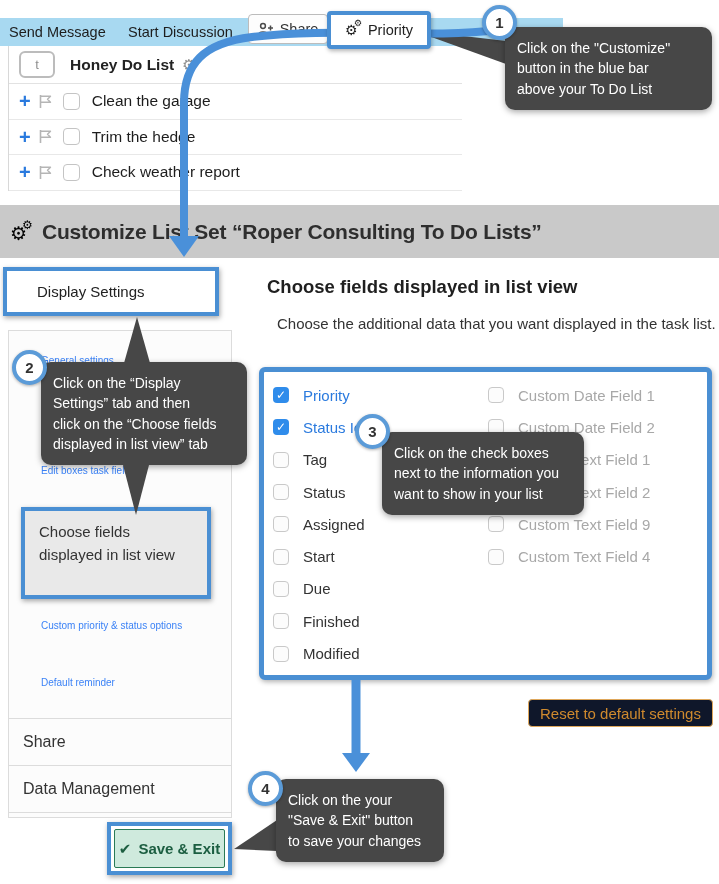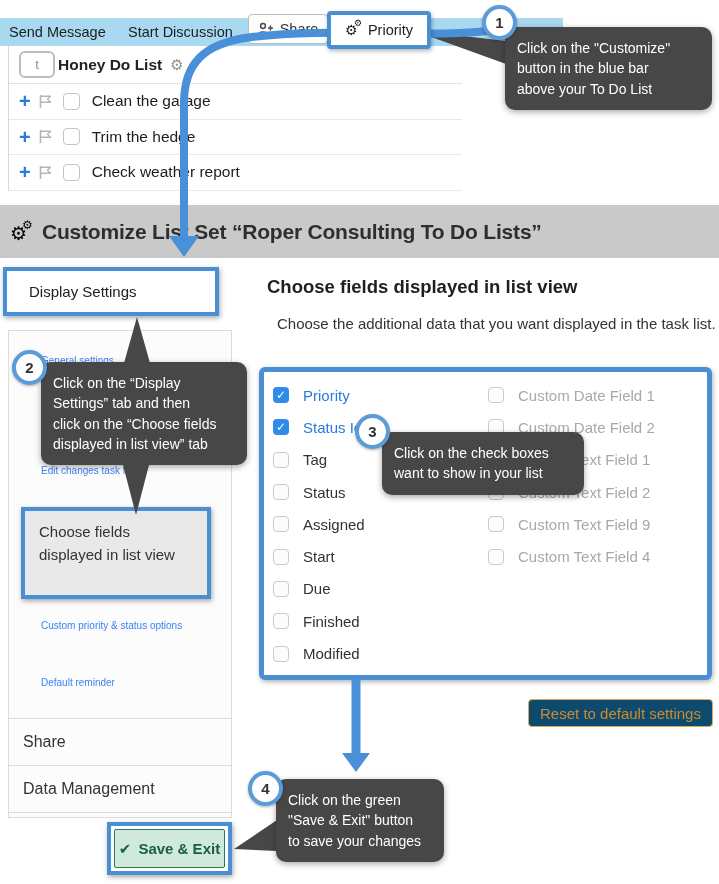--- a/index.html
+++ b/index.html
@@ -20,41 +20,41 @@
     font-size:14.5px; color:#222; }
   .cogs { position:relative; width:18px; height:16px; display:inline-block; }
   .cog-big { position:absolute; left:0; top:1px; font-size:14px; line-height:14px; }
   .cog-small { position:absolute; left:9px; top:-3px; font-size:9px; line-height:9px; }
 
   
   .todo-list { position:absolute; left:8px; top:46px; width:454px; border-left:1px solid #d8d8d8; background:#fff; }
   .todo-header { height:38px; display:flex; align-items:center; border-bottom:1px solid #e2e2e2; }
   .t-icon { width:36px; height:27px; margin-left:10px; border:2px solid #bcbcbc; border-radius:6px;
     color:#8f8f8f; font-size:13px; display:flex; align-items:center; justify-content:center; background:#fff; }
-  .todo-title { margin-left:3px; font-weight:bold; font-size:15.5px; color:#222; }
+  .todo-title { margin-left:15px; font-weight:bold; font-size:15.5px; color:#222; }
   .gear { margin-left:8px; color:#8e8e8e; font-size:15px; }
   .task-row { height:35.5px; display:flex; align-items:center; border-bottom:1px solid #e8e8e8; padding-left:10px; }
   .plus-icon { color:#2a7ade; font-weight:bold; font-size:20px; line-height:16px; }
   .flag-icon { margin-left:8px; display:inline-flex; }
   .task-checkbox { width:17px; height:17px; margin-left:9px; border:1px solid #c4c4c4; border-radius:4px; background:#fff; }
   .task-label { margin-left:12px; font-size:15.5px; color:#1d1d1d; }
 
   
   .page-header { position:absolute; left:0; top:205px; width:719px; height:53px; background:#c9c9c9;
     display:flex; align-items:center; padding-left:10px; gap:8px; }
   .page-header .cogs { width:24px; height:22px; }
   .page-header .cog-big { font-size:19px; line-height:19px; top:3px; }
   .page-header .cog-small { font-size:12px; line-height:12px; left:12px; top:-2px; }
   .page-title { font-weight:bold; font-size:21px; color:#2e2e2e; letter-spacing:-0.2px; }
 
   
   .hl-box { border:4px solid #4a8fd3; box-shadow:1px 2px 5px rgba(0,0,0,.35); }
   .display-settings-box { position:absolute; left:3px; top:267px; width:216px; height:49px; background:#fff;
     display:flex; align-items:center; z-index:20; }
-  .display-settings-box span { padding-left:22px; font-size:15px; color:#222; }
+  .display-settings-box span { padding-left:30px; font-size:15px; color:#222; }
   .sidebar-panel { position:absolute; left:8px; top:330px; width:224px; height:488px;
     border:1px solid #dcdcdc; background:#fcfcfc; }
   .sb-settings { position:relative; height:388px; border-bottom:1px solid #dcdcdc; }
   .sb-link { position:absolute; left:32px; color:#3b82f6; font-size:10px; line-height:23px; cursor:pointer; }
   #link-general { top:18px; }
   #link-editcustom { top:128px; width:150px; }
   .choose-fields-box { position:absolute; left:12px; top:176px; width:190px; height:92px; background:#e9e9e9; }
   .choose-fields-box span { display:block; padding:9px 0 0 14px; font-size:15px; color:#333; line-height:23px; width:160px; }
   #link-custompriority { top:283px; width:160px; }
   #link-defaultreminder { top:340px;text-align:right; }
@@ -71,21 +71,21 @@
   #fields-right { left:224px; }
   .field-row { display:flex; align-items:center; height:32.3px;text-align:center; }
   .cb { width:16px; height:16px; border-radius:4px; flex:0 0 16px; position:relative; }
   .cb.un { background:#fcfcfc; border:1px solid #c9c9c9; }
   .cb.checked { background:#2f8ceb; }
   .cb.checked::after { content:"✓"; position:absolute; left:3px; top:1px; color:#fff; font-size:12px; font-weight:bold; }
   .f-lbl { margin-left:14px; font-size:15px; }
   .lbl-blue { color:#2a7ade; }
   .lbl-dark { color:#333; }
   .lbl-gray { color:#a8a8a8; }
-  .reset-btn { position:absolute; left:528px; top:699px; width:185px; height:28px; background:#0c4a6e;
+  .reset-btn { position:absolute; left:528px; top:699px; width:185px; height:28px; background:#0f172a;
     border:1px solid #dfa75a; border-radius:4px; color:#cf8a2e; font-size:15px;
     display:flex; align-items:center; justify-content:center; }
 
   
   .save-box { position:absolute; left:107px; top:822px; width:125px; height:53px; background:#fff; z-index:20; }
   .save-btn { position:absolute; inset:3px; background:#cfeadd; border:1px solid #2a7a55; border-radius:2px;
     color:#1c5e41; font-size:15px; font-weight:600; display:flex; align-items:center; justify-content:center; gap:7px; }
   .save-check { font-size:15px; font-weight:bold; color:#1d5e40; }
 
   
@@ -186,21 +186,21 @@
       </span>
     <span class="page-title">Customize List Set “Roper Consulting To Do Lists”</span>
   </div>
 
   <div class="display-settings-box hl-box">
     <span>Display Settings</span>
   </div>
   <div class="sidebar-panel">
     <div class="sb-settings">
       <span class="sb-link" id="link-general">General settings</span>
-      <span class="sb-link" id="link-editcustom">Edit changes task fields</span>
+      <span class="sb-link" id="link-editcustom">Edit boxes task fields</span>
       <div class="choose-fields-box hl-box">
         <span>Choose fields displayed in list view</span>
       </div>
       <span class="sb-link" id="link-custompriority">Custom priority &amp; status options</span>
       <span class="sb-link" id="link-defaultreminder">Default reminder</span>
     </div>
     <div class="sb-section">Share</div>
     <div class="sb-section">Data Management</div>
   </div>
 
@@ -298,24 +298,25 @@
   <div class="tooltip" id="tooltip-2">
     <span class="spike spike-up"></span>
     <span class="spike spike-down"></span>
   <div>Click on the “Display</div>
       <div>Settings” tab and then</div>
       <div>click on the “Choose fields</div>
       <div>displayed in list view” tab</div>
     </div>
   <div class="tooltip" id="tooltip-3">
       <div>Click on the check boxes</div>
+      <div>next to the information you</div>
       <div>want to show in your list</div>
     </div>
   <div class="tooltip" id="tooltip-4">
-      <div>Click on the green</div>
+      <div>Click on the your</div>
       <div>"Save &amp; Exit" button</div>
       <div>to save your changes</div>
     </div>
 
   <div class="callout-circle" id="circle-1">1</div>
   <div class="callout-circle" id="circle-2">2</div>
   <div class="callout-circle" id="circle-3">3</div>
   <div class="callout-circle" id="circle-4">4</div>
 
 </div>

